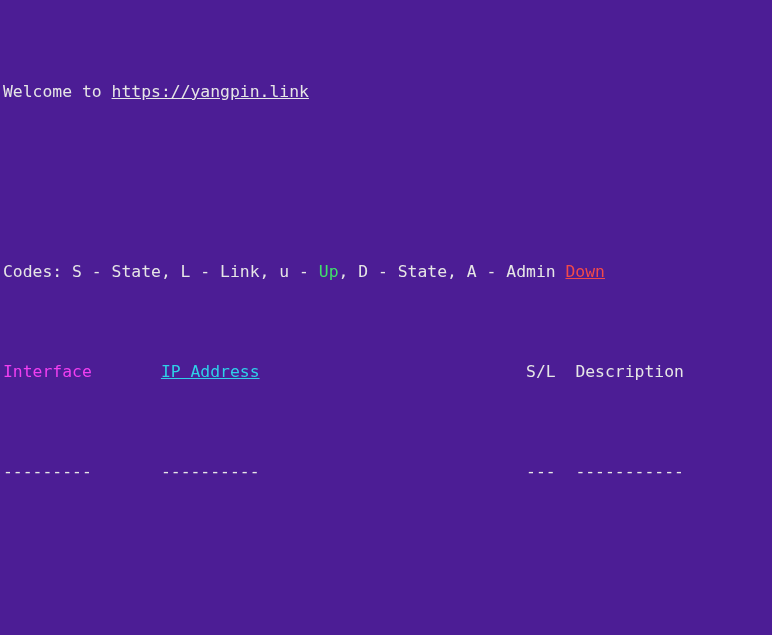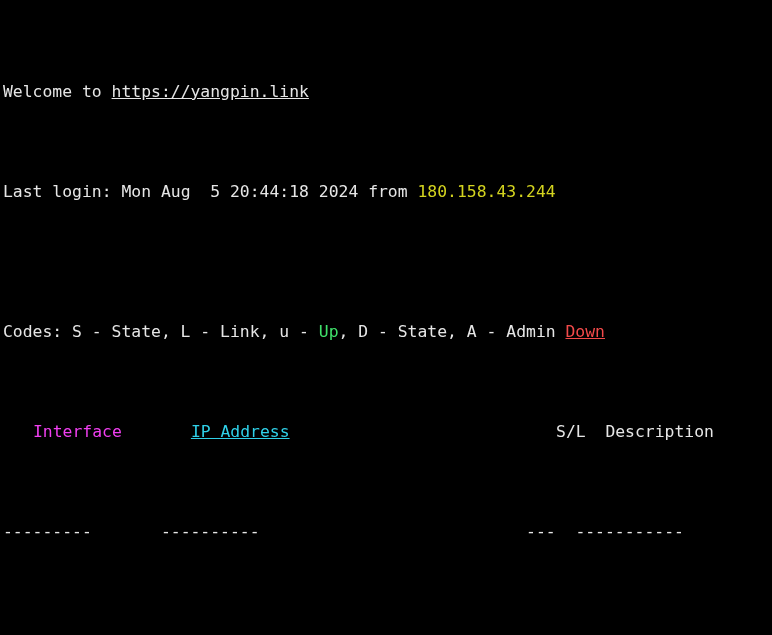--- a/index.html
+++ b/index.html
@@ -30,34 +30,33 @@
   .line {
     height: 20px;
     white-space: pre;
   }
   
   .w    { color: #e6e6e6; }
   .grn  { color: #3fe06a; }
   .cyn  { color: #35b8e0; }
   .cyn2 { color: #2fd0e8; text-decoration: underline; }
   .yel  { color: #d4d41f; }
-  .mag  { color: #f13ff1; margin-left: 30px; }
+  .mag  { color: #f13ff1; }
   .red  { color: #f24a4a; text-decoration: underline; }
   .ul   { text-decoration: underline; }
 </style>
 </head>
 <body style="background: rgb(28, 28, 28);">
 
-<div id="terminal" style="background: #000000; color: rgb(230, 230, 230);">
+<div id="terminal" style="background: #4c1d95; color: rgb(230, 230, 230);">
 
   
   <div class="line"><span class="w">Welcome to </span><span class="w ul">https://yangpin.link</span></div>
 
   
-  <div class="line"><span class="w">Last login: </span><span class="w">Mon Aug  5 20:44:18 2024</span><span class="w"> from </span><span class="yel">180.158.43.244</span></div>
 
   
 
   
   <div class="line"><span class="w">Codes: S - State, L - Link, u - </span><span class="grn">Up</span><span class="w">, D - State, A - Admin </span><span class="red">Down</span></div>
 
   
   <div class="line"><span class="mag">Interface</span><span>       </span><span class="cyn2">IP Address</span><span>                           </span><span class="w">S/L</span><span>  </span><span class="w">Description</span></div>
 
   

